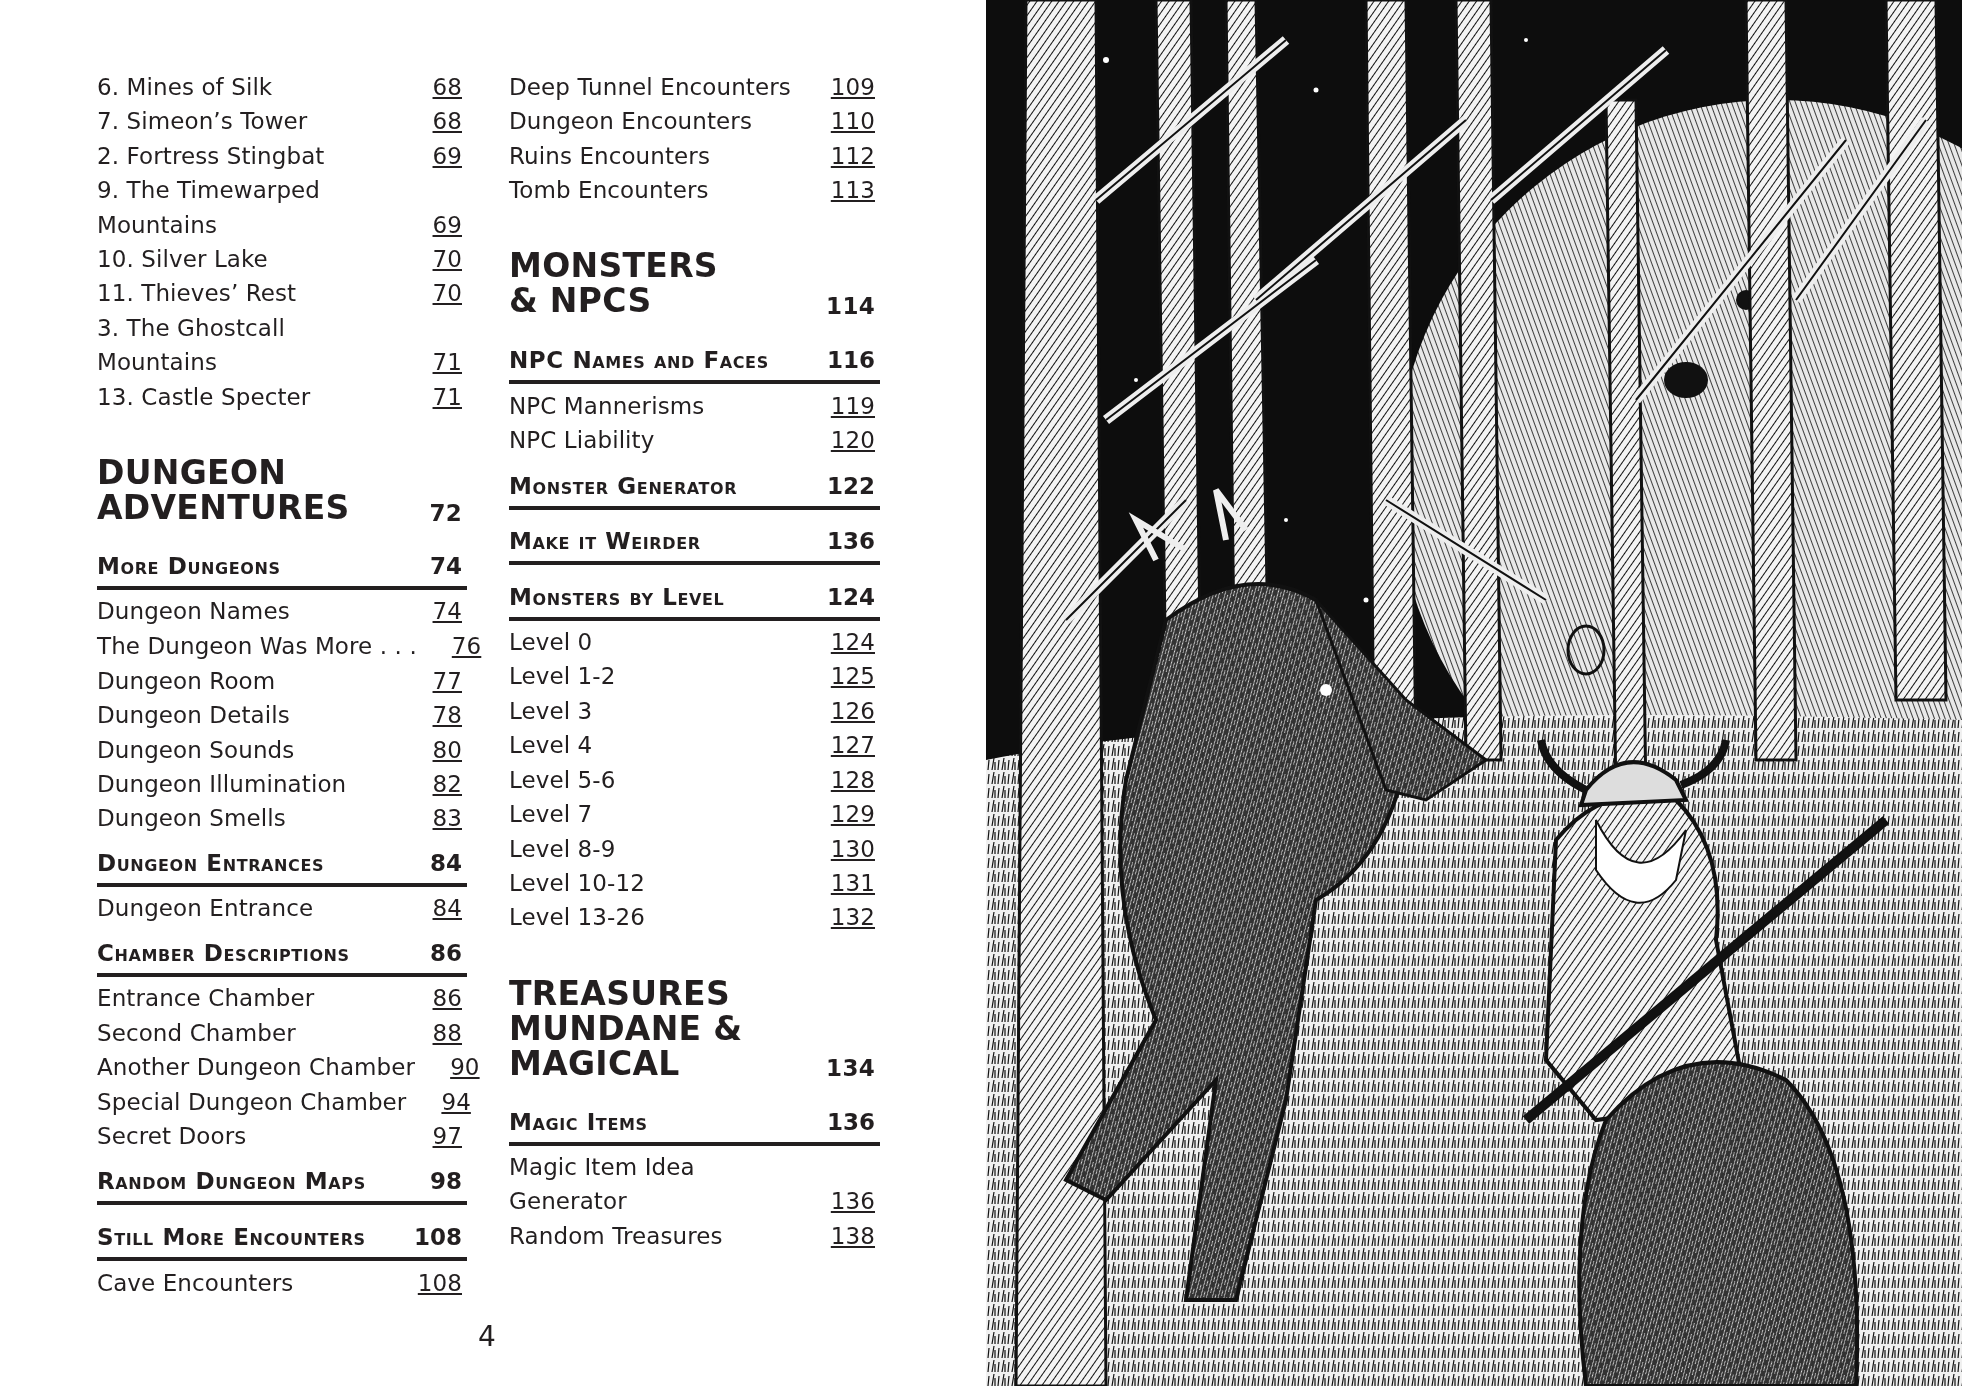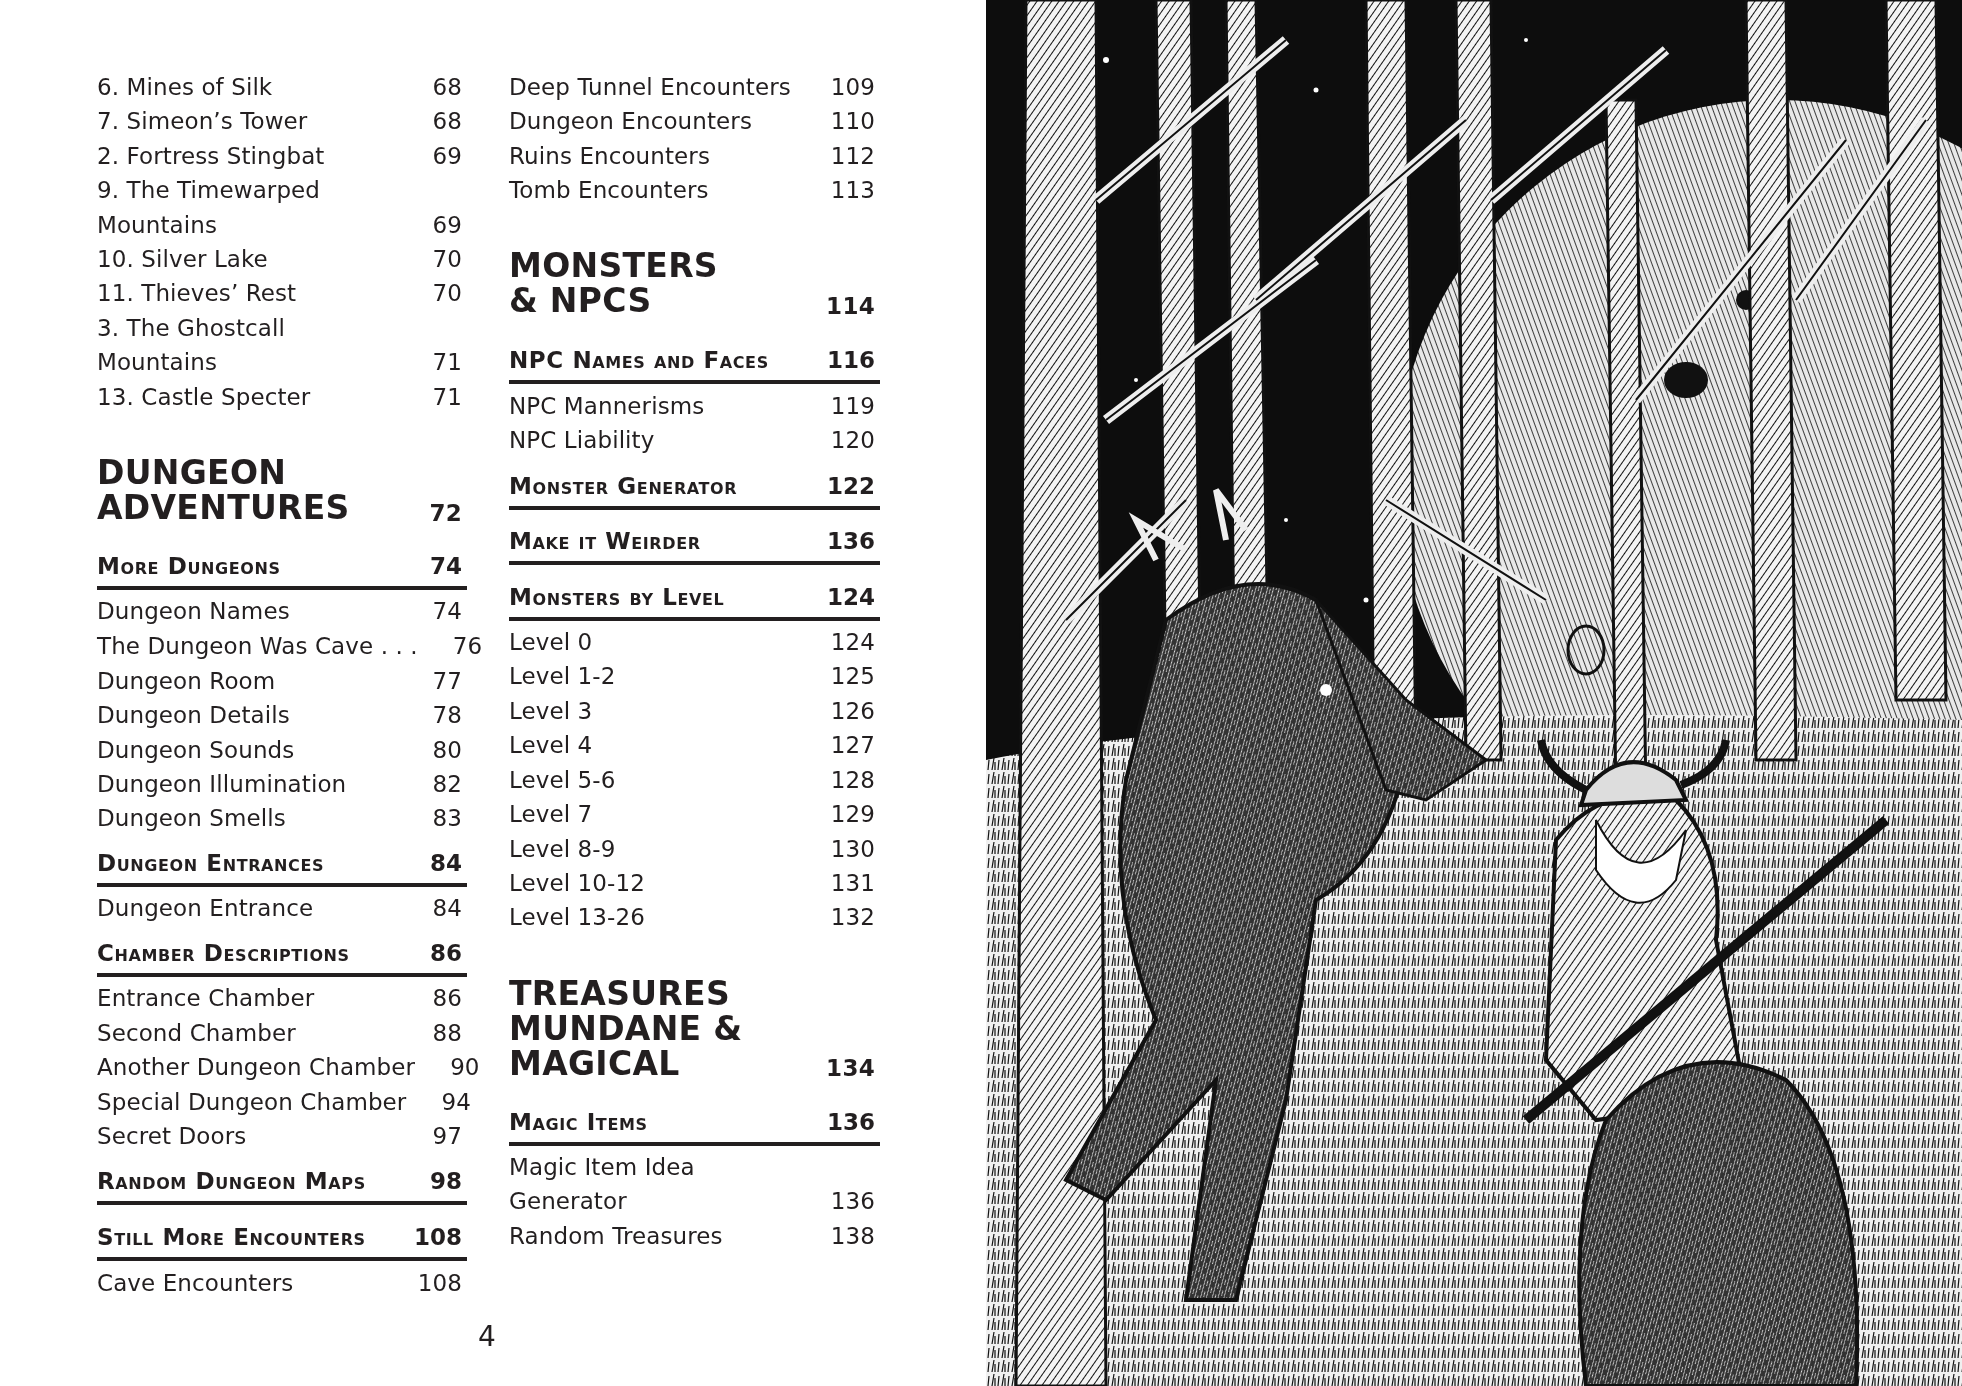--- a/index.html
+++ b/index.html
@@ -3,21 +3,21 @@
 <meta charset="utf-8">
 <style>
   html, body { margin:0; padding:0; }
   body { width:1962px; height:1386px; position:relative; background:#ffffff; overflow:hidden;
          font-family:"DejaVu Sans", sans-serif; color:#231f20; }
   .col { position:absolute; top:0; }
   #col-left { left:97px; width:370px; }
   #col-mid { left:509px; width:371px; }
   .row { position:absolute; left:0; right:0; height:34px; display:flex; justify-content:space-between; align-items:center;
          font-size:23px; letter-spacing:0.1px; white-space:nowrap;gap:35px; }
-  .row .num { padding-right:5px; text-align:right; }
+  .row .num { padding-right:5px; text-align:right;text-decoration:underline; }
   .chapter { position:absolute; left:0; right:0; font-weight:bold; font-size:33px; line-height:35px; letter-spacing:0.3px; }
   .chapter .title { display:block; white-space:pre-line; }
   .chapter .num { position:absolute; right:5px; bottom:0; font-size:23px; line-height:28px; }
   .section { position:absolute; left:0; right:0; height:40px; border-bottom:4px solid #231f20;
              display:flex; justify-content:space-between; align-items:center; font-weight:bold;
              font-variant:small-caps; font-size:23px; letter-spacing:0.6px; white-space:nowrap; }
   .section .num { padding-right:5px; font-variant:normal; letter-spacing:0; }
   #page-number { position:absolute; left:478px; top:1320px; font-size:28px; }
   #illustration { position:absolute; left:986px; top:0; width:976px; height:1386px; background:#111; overflow:hidden; }
   #illustration svg { display:block; }
@@ -76,21 +76,21 @@
   <div class="section" style="top:546px">
       <span>More Dungeons</span>
       <span class="num">74</span>
     </div>
 
   <div class="row" style="top:594px">
       <span>Dungeon Names</span>
       <span class="num">74</span>
     </div>
   <div class="row" style="top:629px">
-      <span>The Dungeon Was Cave . . .</span>
+      <span>The Dungeon Was More . . .</span>
       <span class="num">76</span>
     </div>
   <div class="row" style="top:664px">
       <span>Dungeon Room</span>
       <span class="num">77</span>
     </div>
   <div class="row" style="top:698px">
       <span>Dungeon Details</span>
       <span class="num">78</span>
     </div>

